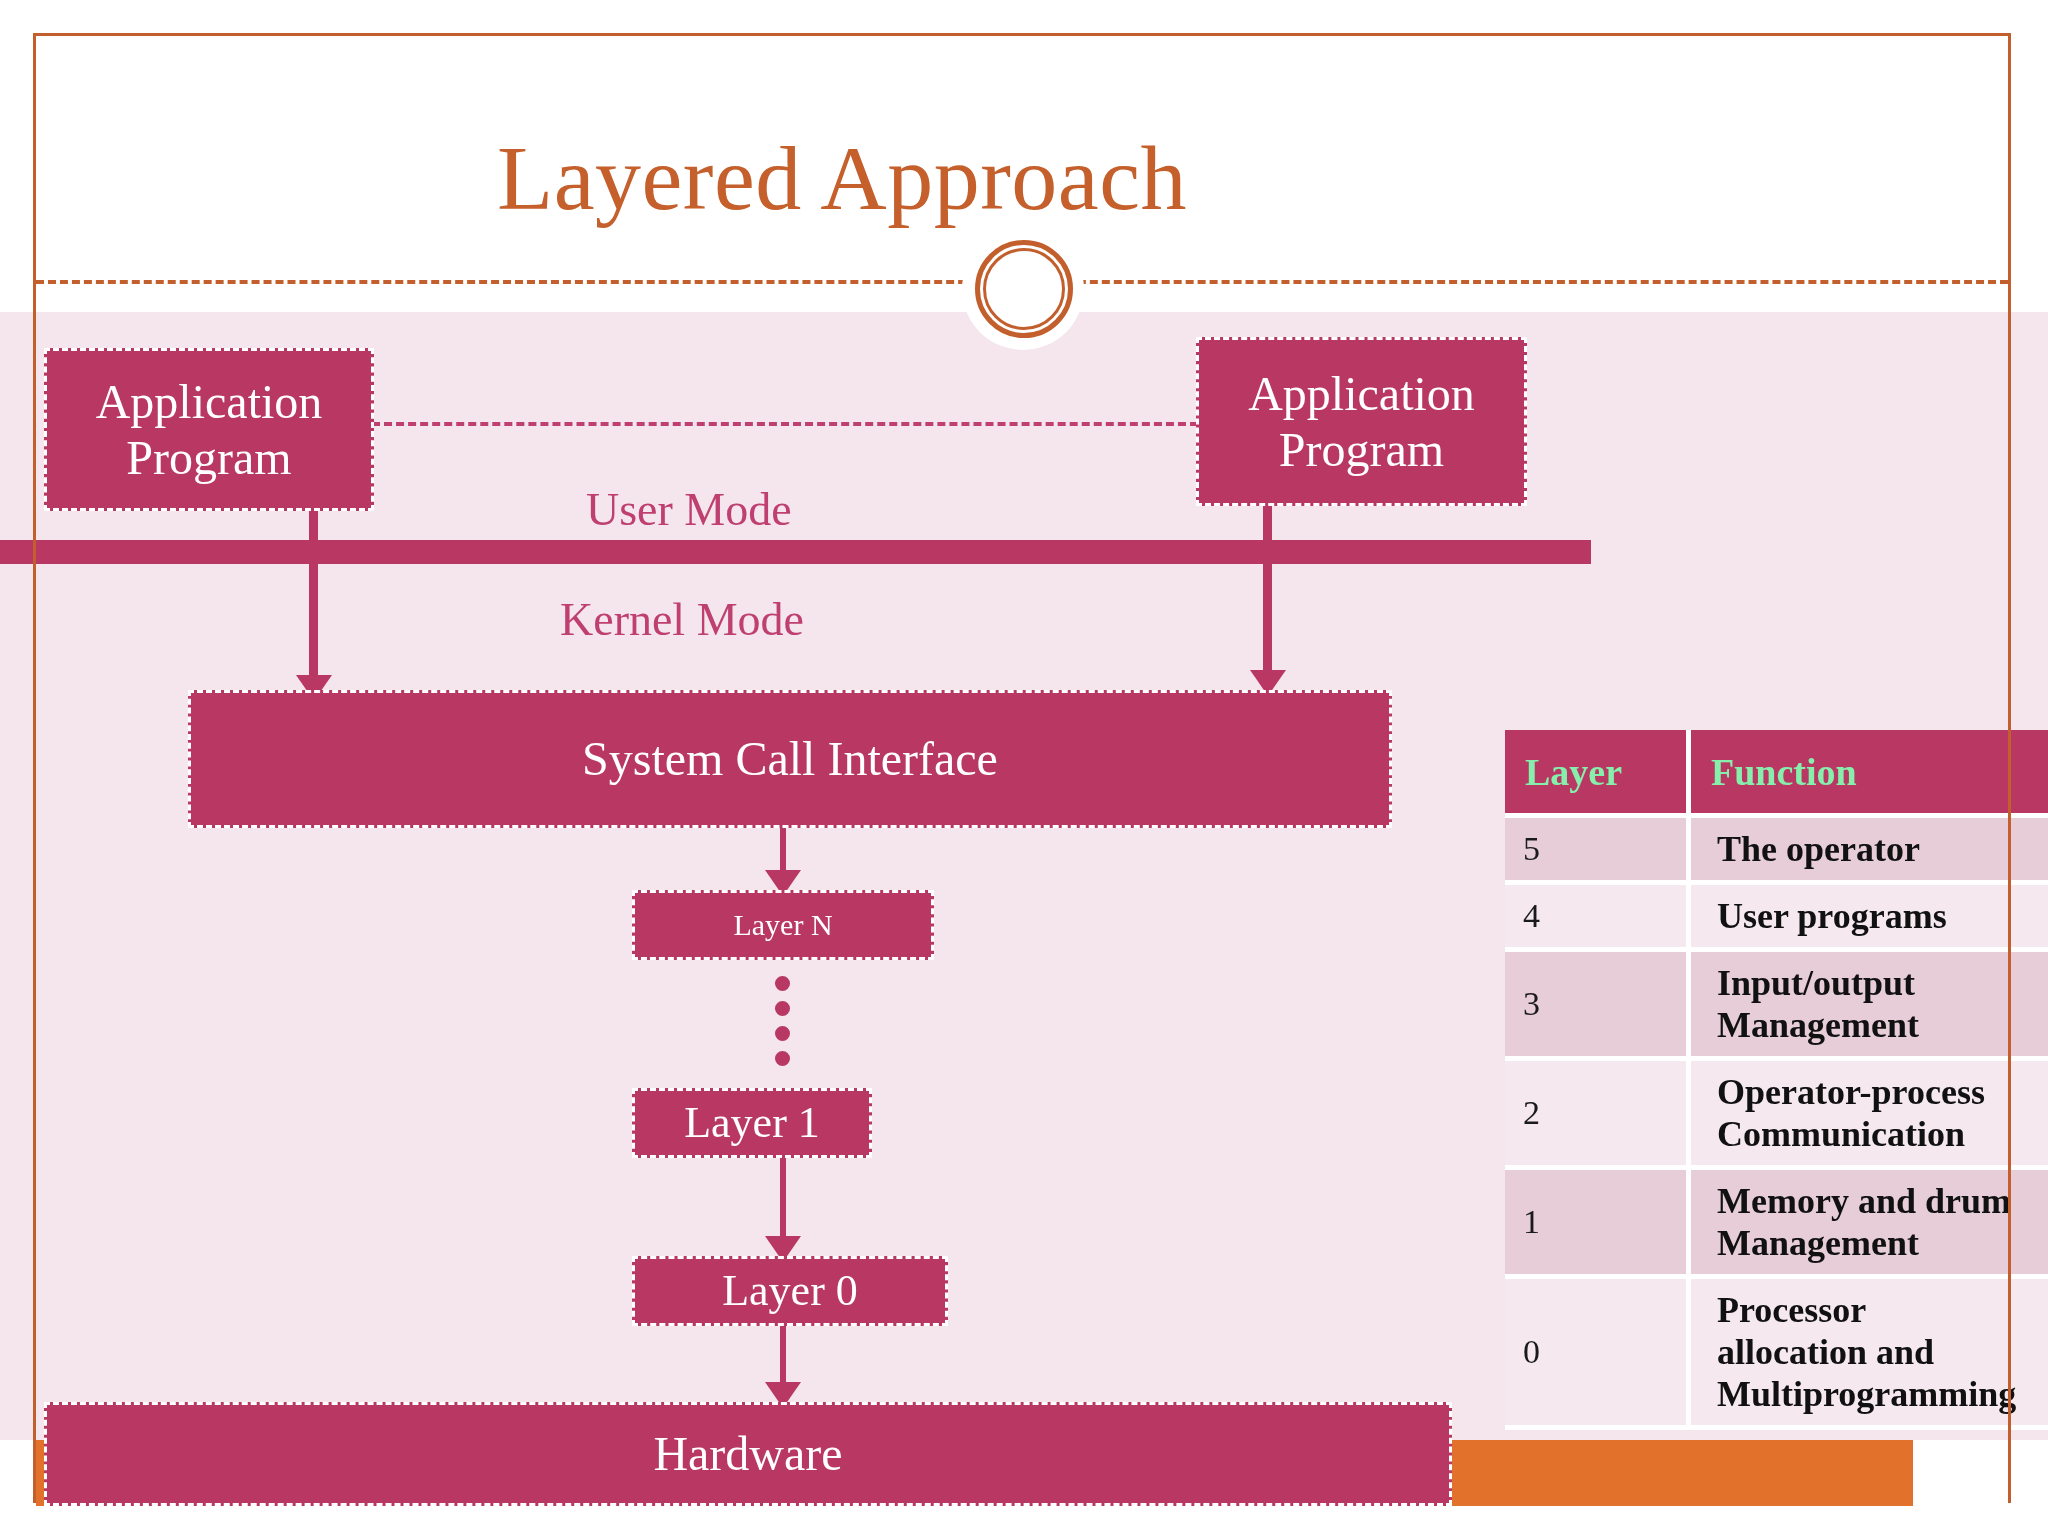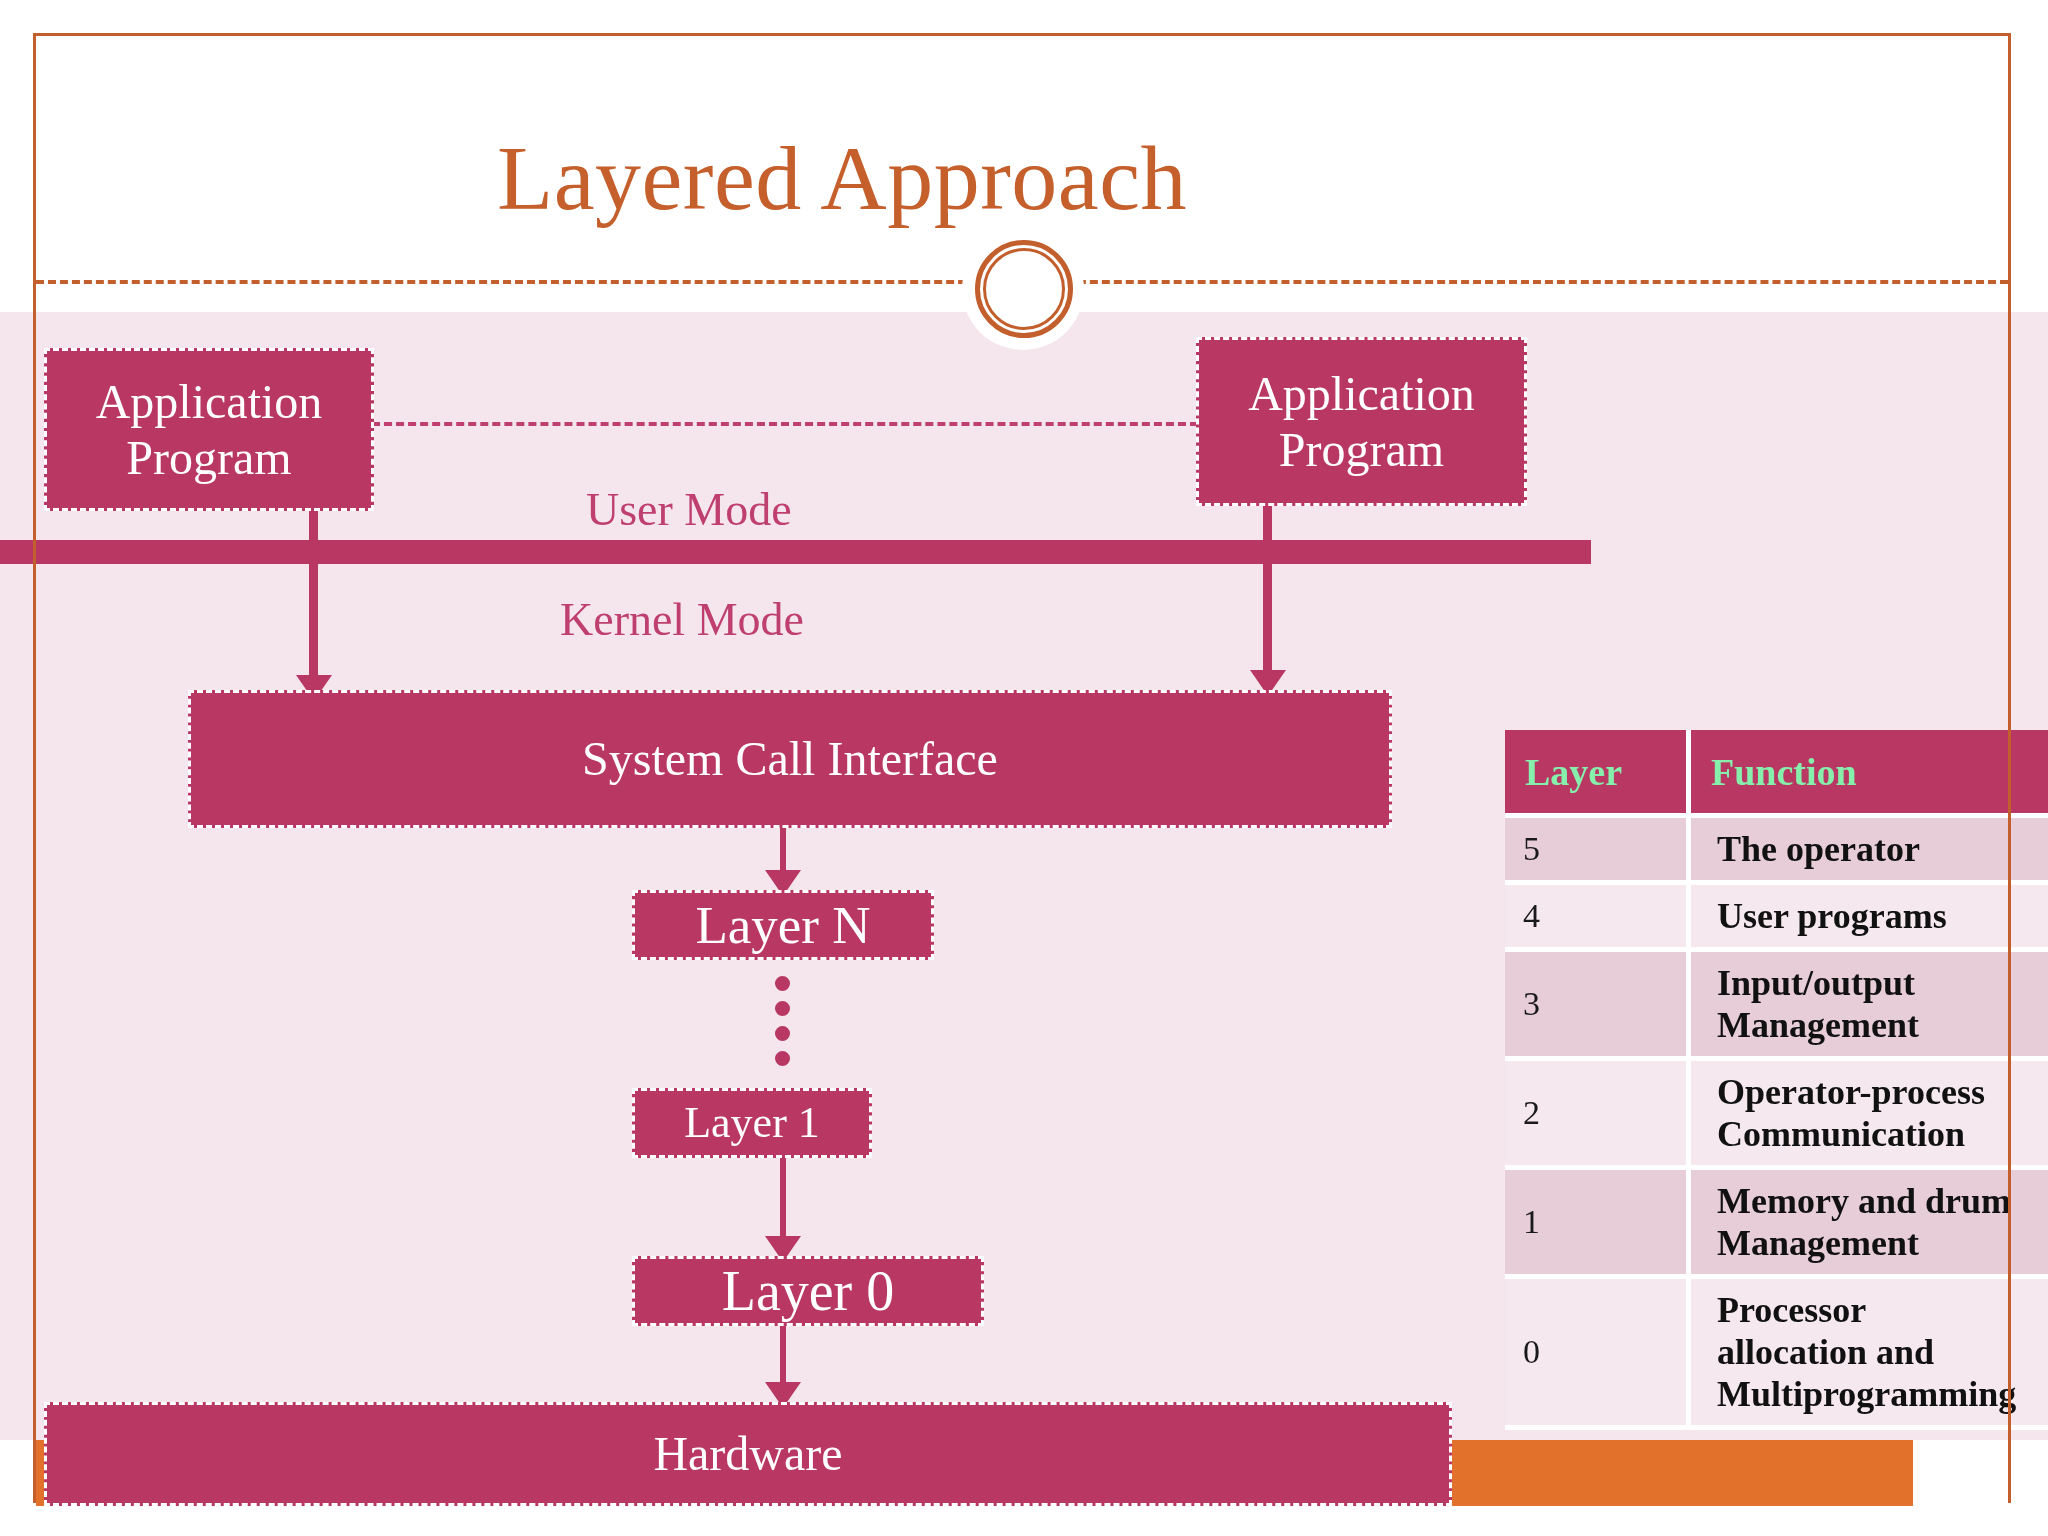--- a/index.html
+++ b/index.html
@@ -160,35 +160,35 @@
     top: 690px;
     width: 1204px;
     height: 138px;
     font-size: 48px;
   }
   .node-layer-n {
     left: 632px;
     top: 890px;
     width: 302px;
     height: 70px;
-    font-size: 53px;
+    font-size: 30px;
   }
   .node-layer-1 {
     left: 632px;
     top: 1088px;
     width: 240px;
     height: 70px;
     font-size: 44px;
   }
   .node-layer-0 {
     left: 632px;
     top: 1256px;
-    width: 352px;
+    width: 316px;
     height: 70px;
-    font-size: 56px;
+    font-size: 44px;
   }
   .node-hardware {
     left: 44px;
     top: 1402px;
     width: 1408px;
     height: 104px;
     font-size: 48px;
     z-index: 30;
   }
 

